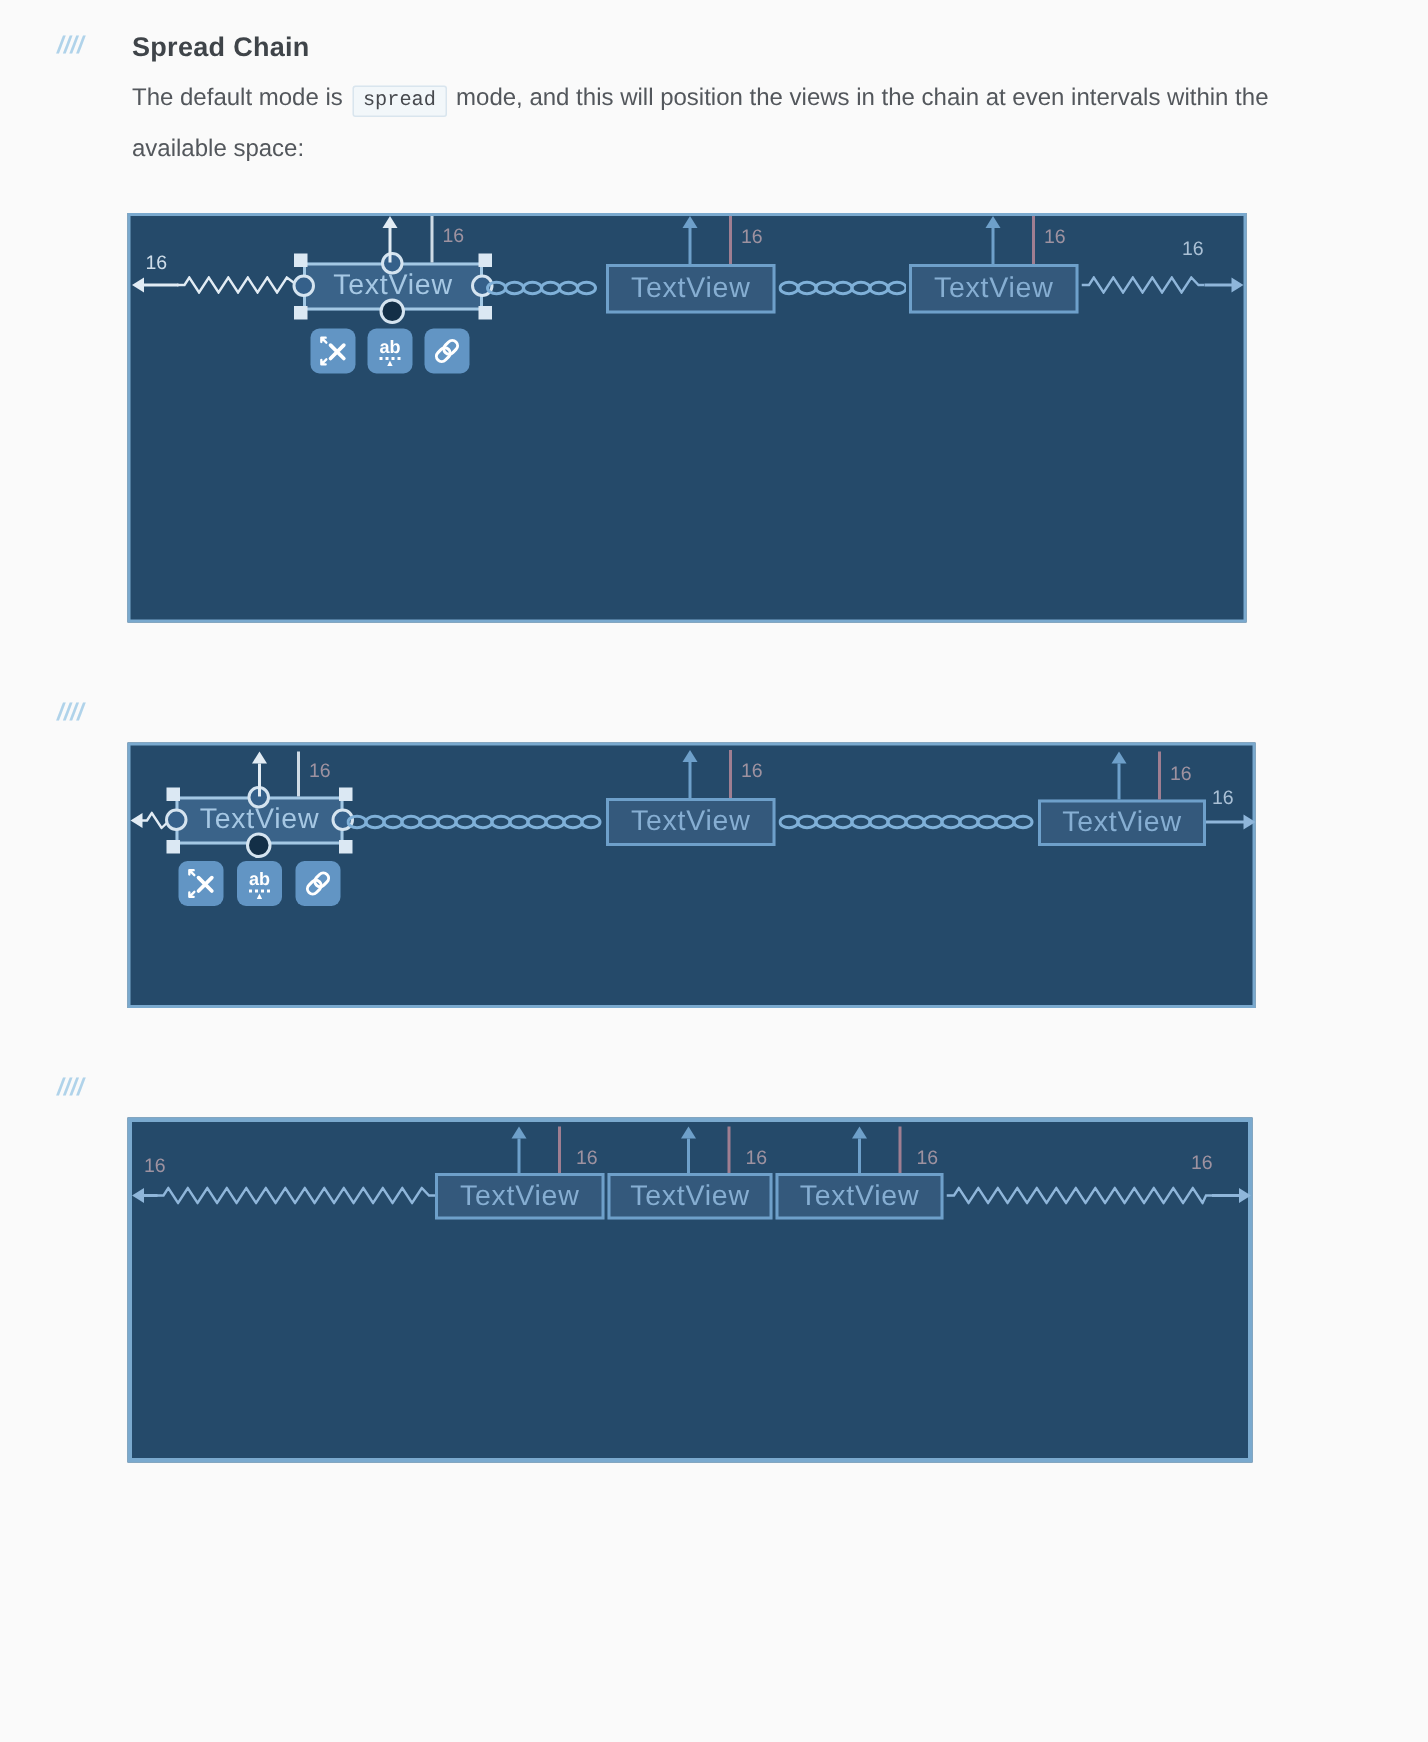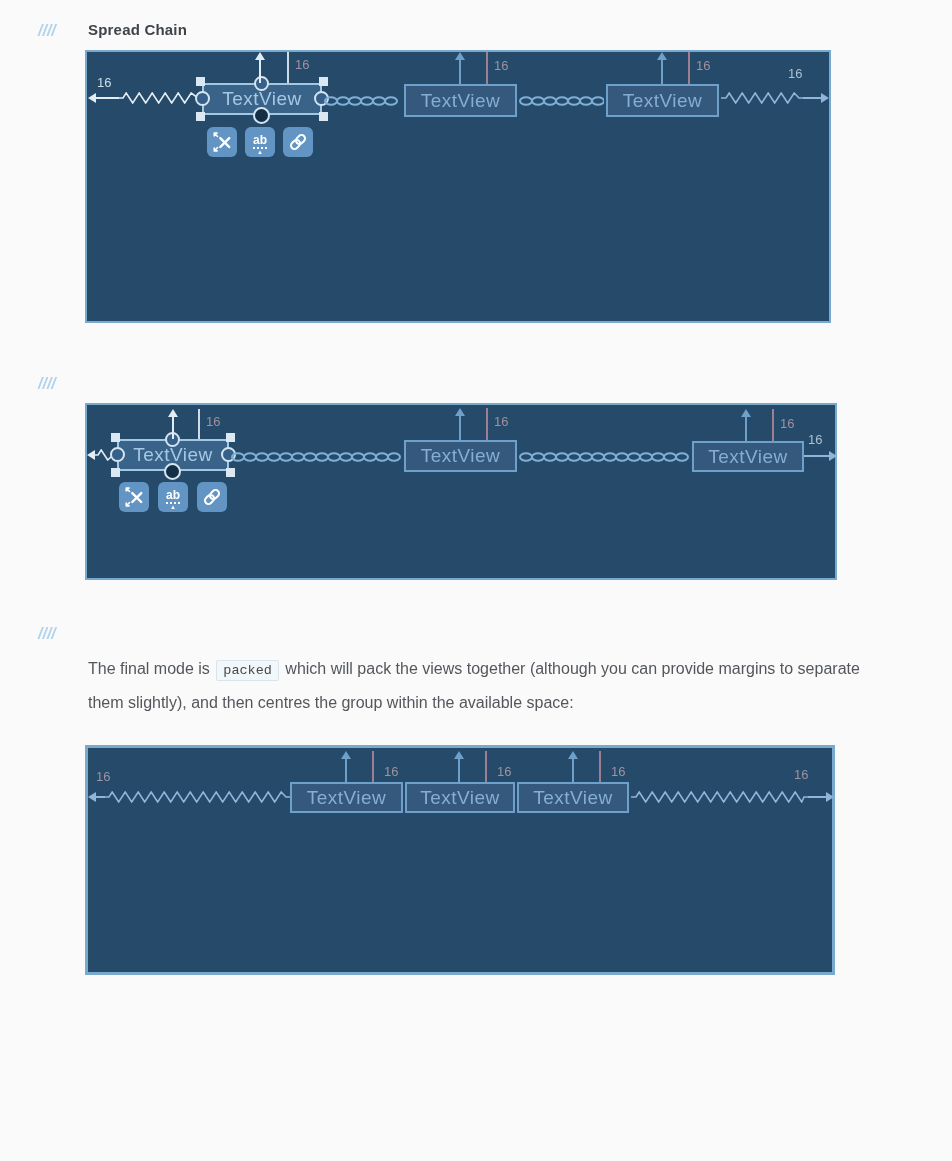--- a/index.html
+++ b/index.html
@@ -11,21 +11,21 @@
     padding-top: 21px; overflow: hidden;
   }
   .sec { position: relative; padding-left: 88px; }
   .h-row { position: relative; margin-bottom: 9px; height: 20px; }
   .marker {
     position: absolute; left: -50px; top: 1px;
     color: #b0d3ea; font-weight: bold; font-style: italic;
     font-size: 16px; letter-spacing: 0px;
   }
   h4.title {
-    margin: 0; font-size: 15px; font-weight: bold; color: #3f4449;
+    margin: 0; font-size: 18px; font-weight: bold; color: #3f4449;
     letter-spacing: .2px;
   }
   p.para {
     margin: 0 0 26px 0; width: 792px;
     font-size: 16px; line-height: 32px; color: #53575c;
   }
   code.chip {
     font-family: "Liberation Mono", monospace;
     font-size: 13.5px; color: #46494e;
     background: #f2f7fa; border: 1px solid #d9e5ee; border-radius: 2px;
@@ -90,20 +90,21 @@
 </head>
 <body>
 
 <div id="page">
 
   <div class="sec">
     <div class="h-row">
       <span class="marker">////</span>
       <h4 class="title">Spread Chain</h4>
     </div>
+    <p class="para"><span>The default mode is </span><code class="chip">spread</code><span> mode, and this will position the views in the chain at even intervals within the available space:</span></p>
 
     <div class="bp bp1">
       <span class="lb sel" style="left:10px;top:24px">16</span>
       <div class="arr arr-l c-sel" style="left:1px;top:41px"></div>
       <div class="hl c-sel" style="left:8px;top:45px;width:24px"></div>
       <div class="spring c-sel" style="left:31px;top:40px;width:84px">
           <svg width="84" height="12">
             <polyline points="0,6 5,6 8.2,1 14.7,11 21.2,1 27.7,11 34.2,1 40.7,11 47.2,1 53.7,11 60.2,1 66.7,11 73.2,1 80,6 84,6" fill="none" stroke="currentColor" stroke-width="1.6"></polyline>
           </svg>
         </div>
@@ -290,21 +291,20 @@
           </g>
         </svg>
       </div>
     </div>
   </div>
 
   <div class="sec">
     <div class="h-row">
       <span class="marker">////</span>
     </div>
-    <p class="para"><span>The final mode is </span><code class="chip">packed</code><span> which will pack the views together (although you can provide margins to separate them slightly), and then centres the group within the available space:</span></p>
 
     <div class="bp bp3">
       <span class="lb" style="left:8px;top:22px">16</span>
       <div class="arr arr-l c-blue" style="left:0;top:44px"></div>
       <div class="hl c-blue" style="left:7px;top:48px;width:10px"></div>
       <div class="spring c-blue" style="left:16px;top:43px;width:186px">
           <svg width="186" height="12">
             <polyline points="0,6 5,6 8.2,1 14.7,11 21.2,1 27.7,11 34.2,1 40.7,11 47.2,1 53.7,11 60.2,1 66.7,11 73.2,1 79.7,11 86.2,1 92.7,11 99.2,1 105.7,11 112.2,1 118.7,11 125.2,1 131.7,11 138.2,1 144.7,11 151.2,1 157.7,11 164.2,1 170.7,11 177.2,1 182,6 186,6" fill="none" stroke="currentColor" stroke-width="1.6"></polyline>
           </svg>
         </div>

